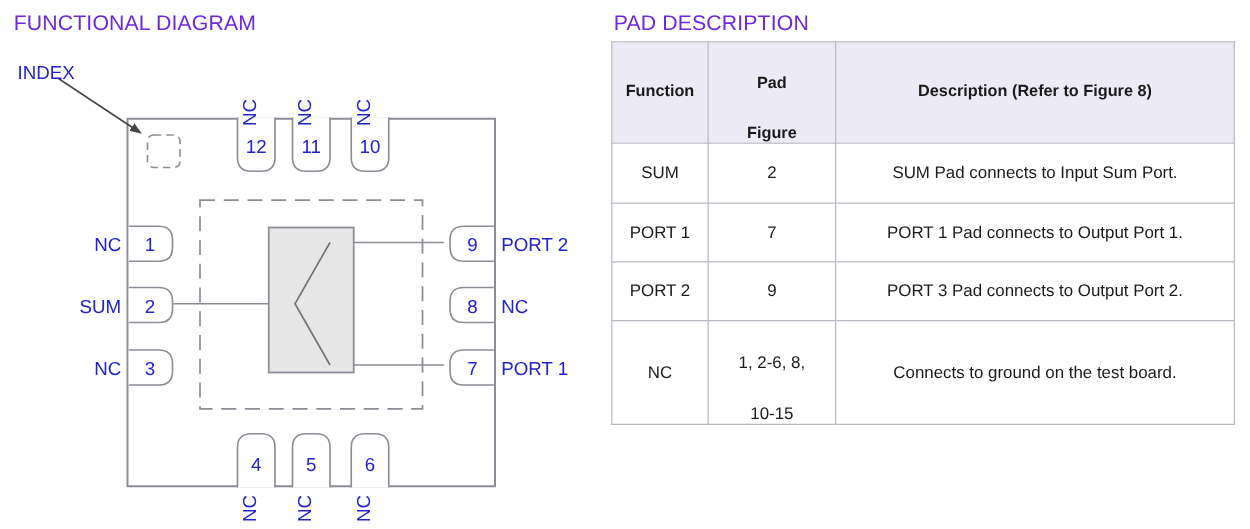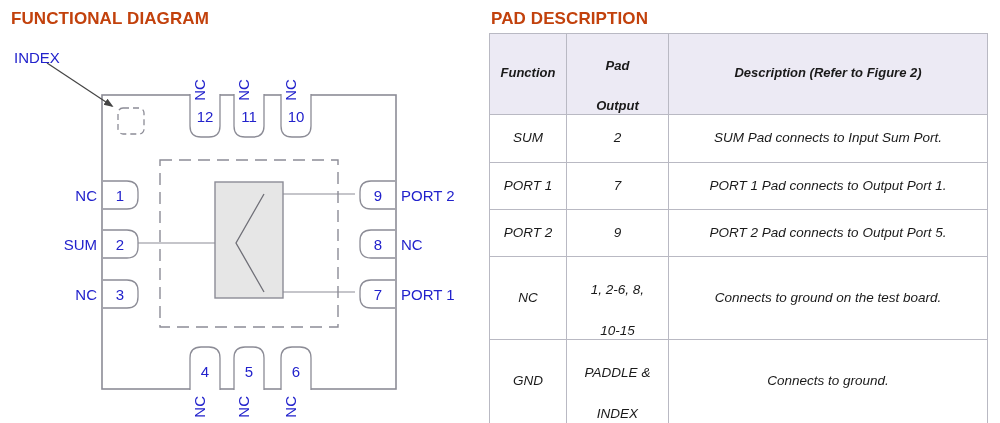--- a/index.html
+++ b/index.html
@@ -12,23 +12,23 @@
     height: 423px;
     position: relative;
     font-family: "Liberation Sans", sans-serif;
     overflow: hidden;
   }
 
   
   .section-title {
     position: absolute;
     font-size: 17px;
-    font-weight: bold;
+    font-weight: normal;
     letter-spacing: 0.1px;
-    color: #c2410c;
+    color: #6d28d9;
     white-space: nowrap;
   }
   #fd-title { left: 11px; top: 9px; }
   #pd-title { left: 491px; top: 9px; }
 
   
   #diagram {
     position: absolute;
     left: 0; top: 0;
     width: 480px; height: 423px;
@@ -65,21 +65,20 @@
   #pad-table col.c-pad  { width: 102px; }
   #pad-table col.c-desc { width: 319px; }
 
   #pad-table th,
   #pad-table td {
     border: 1px solid #b9b9c3;
     text-align: center;
     vertical-align: middle;
     color: #1a1a1a;
     padding: 0 8px;
-    font-style: italic;
   }
   #pad-table thead th {
     background: #eceaf4;
     font-size: 13px;
     font-weight: bold;
     height: 43px;
     line-height: 1.15;
   }
   #pad-table tbody td {
     background: #ffffff;
@@ -180,51 +179,43 @@
   <colgroup>
     <col class="c-func">
       <col class="c-pad">
       <col class="c-desc">
   </colgroup>
   <thead>
     <tr>
       <th>Function</th>
       <th>
         <span class="two-line">Pad</span>
-        <span class="two-line">Output</span>
+        <span class="two-line">Figure</span>
       </th>
-      <th>Description (Refer to Figure 2)</th>
+      <th>Description (Refer to Figure 8)</th>
     </tr>
   </thead>
   <tbody>
     <tr>
       <td>SUM</td>
       <td>2</td>
       <td class="desc">SUM Pad connects to Input Sum Port.</td>
     </tr>
     <tr>
       <td>PORT 1</td>
       <td>7</td>
       <td class="desc">PORT 1 Pad connects to Output Port 1.</td>
     </tr>
     <tr>
       <td>PORT 2</td>
       <td>9</td>
-      <td class="desc">PORT 2 Pad connects to Output Port 5.</td>
+      <td class="desc">PORT 3 Pad connects to Output Port 2.</td>
     </tr>
     <tr>
       <td>NC</td>
       <td>
         <span class="two-line">1, 2-6, 8,</span>
         <span class="two-line">10-15</span>
       </td>
       <td class="desc">Connects to ground on the test board.</td>
     </tr>
-    <tr>
-      <td>GND</td>
-      <td>
-        <span class="two-line">PADDLE &amp;</span>
-        <span class="two-line">INDEX</span>
-      </td>
-      <td class="desc">Connects to ground.</td>
-    </tr>
   </tbody>
 </table>
 
 </body></html>

